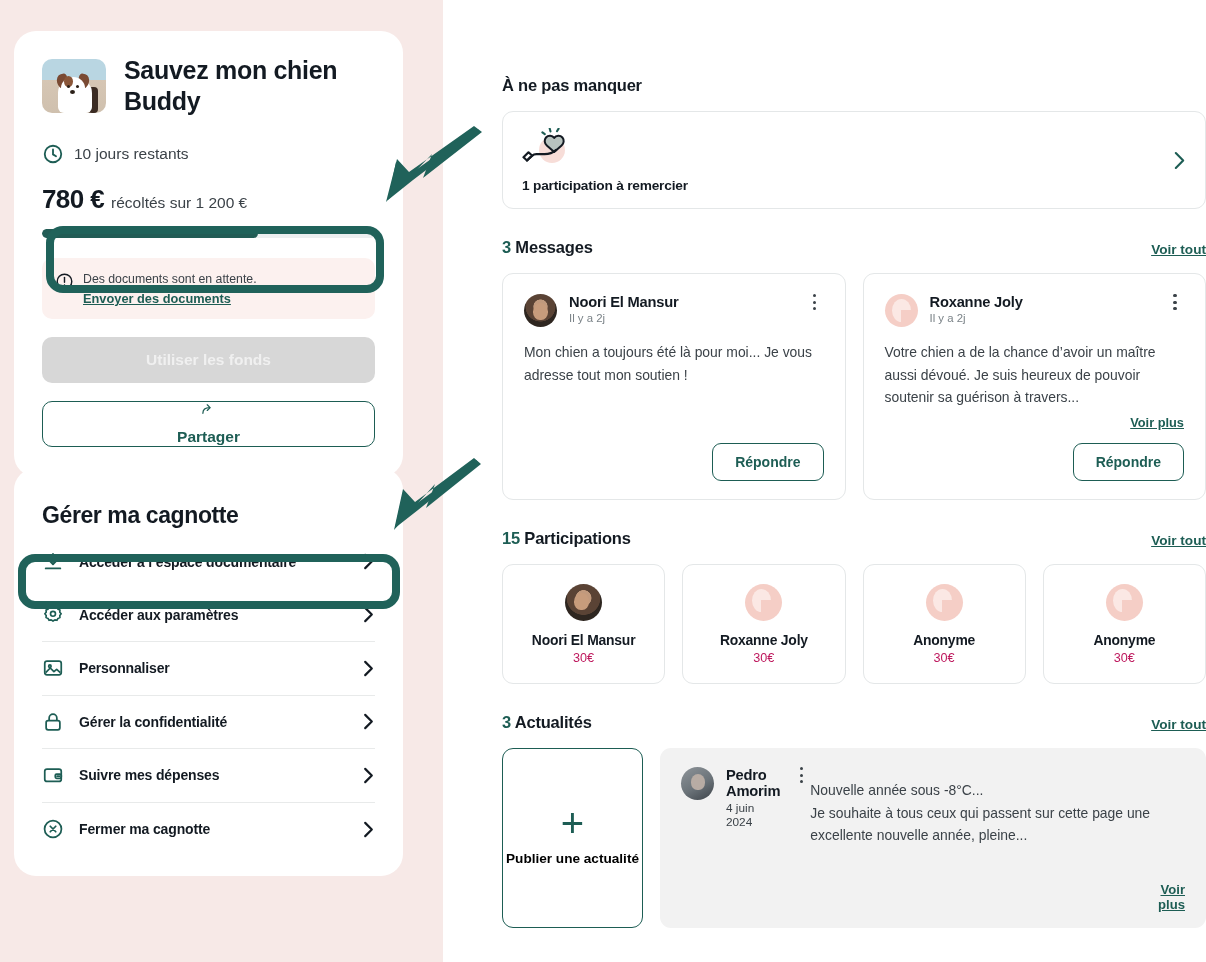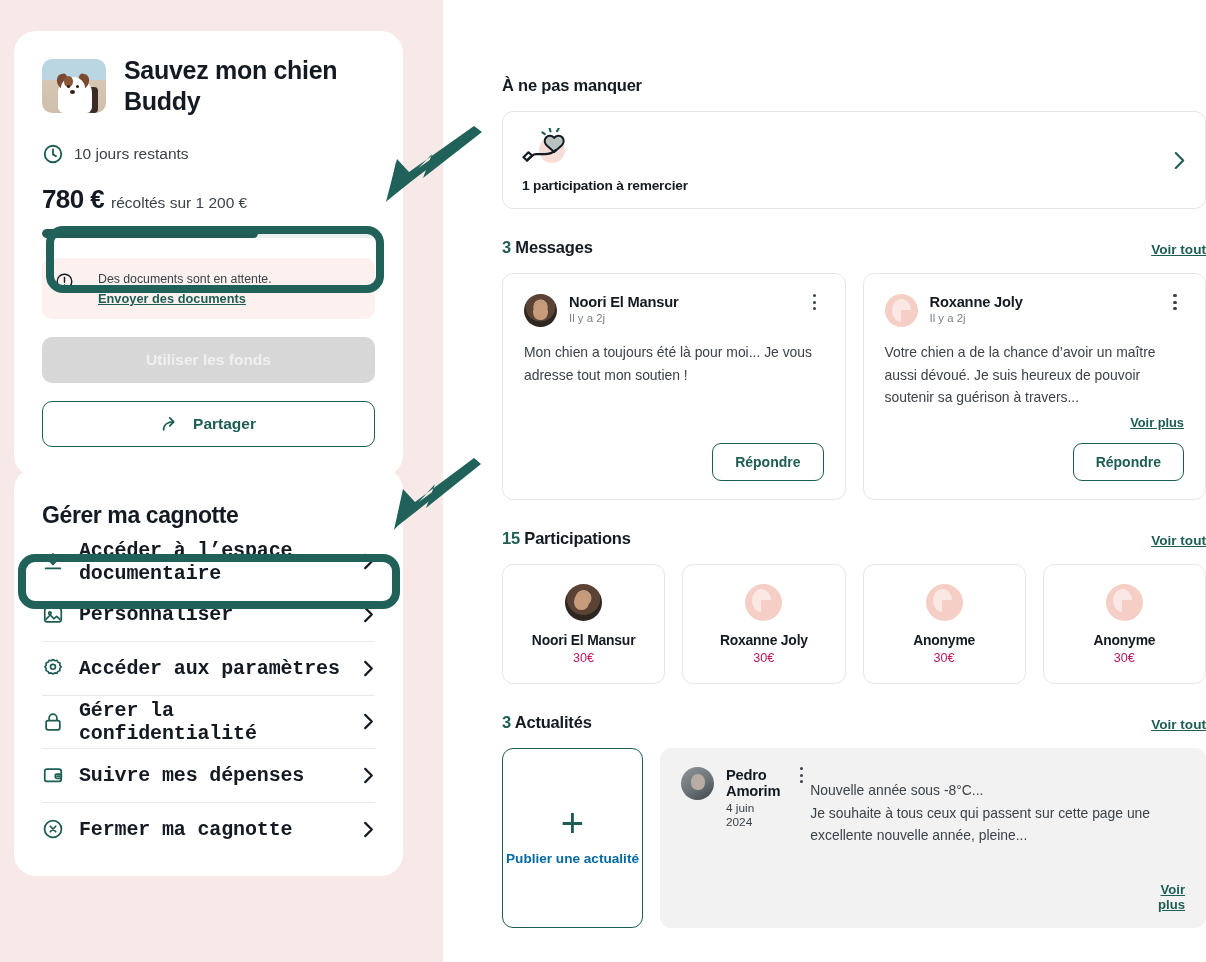--- a/index.html
+++ b/index.html
@@ -176,21 +176,21 @@
   
   .alert-wrap {
     margin-top: 20px;
     position: relative;
   }
   .alert {
     background: #fcf1ef;
     border-radius: 10px;
     padding: 13px 14px 13px 13px;
     display: flex;
-    gap: 24px;
+    gap: 9px;
     align-items: flex-start;
   }
   .alert-text-1 {
     font-size: 12.3px;
     color: #3b4248;
     line-height: 1.45;
   }
   .alert-link {
     display: block;
     font-size: 12.8px;
@@ -215,20 +215,21 @@
   }
   .btn-disabled {
     background: #d7d7d7;
     color: #f0f0f0;
     cursor: default;
   }
   .btn-outline {
     background: #ffffff;
     color: #1d5d54;
     border: 1.6px solid #1d5d54;
+    flex-direction: column;
   }
 
   
   .card-manage {
     position: absolute;
     left: 0; top: 468px;
     width: 389px;
     padding: 34px 28px 20px 28px;
   }
   .manage-title {
@@ -243,25 +244,24 @@
     align-items: center;
     gap: 15px;
     height: 53.5px;
     border-bottom: 1px solid #e8eaea;
     position: relative;
   }
   .menu-item:last-child { border-bottom: none; }
   .menu-item.no-border { border-bottom: none; }
   .menu-label {
     flex: 1;
-    font-size: 20px;
+    font-size: 14px;
     font-weight: bold;
     color: #131a22;
     letter-spacing: -0.15px;
-    font-family: Liberation Mono, monospace;
   }
   .menu-icon { flex: none; width: 22px; height: 22px; display:block; }
   .chev { flex: none; }
 
   
   .right-col {
     position: absolute;
     left: 502px; top: 0;
     width: 704px;
   }
@@ -464,21 +464,21 @@
   }
   .plus-sign {
     font-size: 40px;
     line-height: 0.8;
     font-weight: 300;
     color: #1d5d54;
   }
   .publish-label {
     font-size: 13.6px;
     font-weight: bold;
-    color: #0369a1;
+    color: #000000;
     text-align: center;
     line-height: 1.45;
   }
   .news-card {
     flex: 1;
     background: #f2f2f2;
     border-radius: 11px;
     padding: 19px 21px 16px 21px;
     height: 180px;
     display: flex;
@@ -595,37 +595,37 @@
           <path d="M7.5 10L12 14.5 16.5 10"></path>
           <path d="M4 19h16"></path>
       </svg>
       <span class="menu-label">Accéder à l’espace documentaire</span>
       <svg class="chev" width="13" height="17" viewBox="0 0 12 18" fill="none" stroke="#131a22" stroke-width="2.3" stroke-linecap="round" stroke-linejoin="round">
           <path d="M2.5 2l7 7-7 7"></path>
         </svg>
     </div>
 
     <div class="menu-item">
+      <svg class="menu-icon" viewBox="0 0 24 24" fill="none" stroke="#1d5d54" stroke-width="1.8" stroke-linejoin="round">
+        <path d="M12 2.8l2 1.3 2.3-.5 1.1 2.1 2.2.9-.2 2.3 1.5 1.8-1.5 1.8.2 2.3-2.2.9-1.1 2.1-2.3-.5-2 1.3-2-1.3-2.3.5-1.1-2.1-2.2-.9.2-2.3L3.1 10.7l1.5-1.8-.2-2.3 2.2-.9 1.1-2.1 2.3.5z"></path>
+        <circle cx="12" cy="10.7" r="2.7"></circle>
+      </svg>
+      <span class="menu-label">Accéder aux paramètres</span>
+      <svg class="chev" width="13" height="17" viewBox="0 0 12 18" fill="none" stroke="#131a22" stroke-width="2.3" stroke-linecap="round" stroke-linejoin="round">
+          <path d="M2.5 2l7 7-7 7"></path>
+        </svg>
+    </div>
+
+    <div class="menu-item">
       <svg class="menu-icon" viewBox="0 0 24 24" fill="none" stroke="#1d5d54" stroke-width="1.9" stroke-linejoin="round">
         <rect x="3" y="4.5" width="18" height="15" rx="2.5"></rect>
           <circle cx="8.6" cy="10" r="1.3"></circle>
           <path d="M4 17l5-5 4 4 3-2.6 4 3.6"></path>
       </svg>
       <span class="menu-label">Personnaliser</span>
-      <svg class="chev" width="13" height="17" viewBox="0 0 12 18" fill="none" stroke="#131a22" stroke-width="2.3" stroke-linecap="round" stroke-linejoin="round">
-          <path d="M2.5 2l7 7-7 7"></path>
-        </svg>
-    </div>
-
-    <div class="menu-item">
-      <svg class="menu-icon" viewBox="0 0 24 24" fill="none" stroke="#1d5d54" stroke-width="1.8" stroke-linejoin="round">
-        <path d="M12 2.8l2 1.3 2.3-.5 1.1 2.1 2.2.9-.2 2.3 1.5 1.8-1.5 1.8.2 2.3-2.2.9-1.1 2.1-2.3-.5-2 1.3-2-1.3-2.3.5-1.1-2.1-2.2-.9.2-2.3L3.1 10.7l1.5-1.8-.2-2.3 2.2-.9 1.1-2.1 2.3.5z"></path>
-        <circle cx="12" cy="10.7" r="2.7"></circle>
-      </svg>
-      <span class="menu-label">Accéder aux paramètres</span>
       <svg class="chev" width="13" height="17" viewBox="0 0 12 18" fill="none" stroke="#131a22" stroke-width="2.3" stroke-linecap="round" stroke-linejoin="round">
           <path d="M2.5 2l7 7-7 7"></path>
         </svg>
     </div>
 
     <div class="menu-item">
       <svg class="menu-icon" viewBox="0 0 24 24" fill="none" stroke="#1d5d54" stroke-width="1.9" stroke-linejoin="round">
         <rect x="4.5" y="10.5" width="15" height="10" rx="2.2"></rect>
           <path d="M7.8 10.5V7.6a4.2 4.2 0 018.4 0v2.9"></path>
       </svg>

